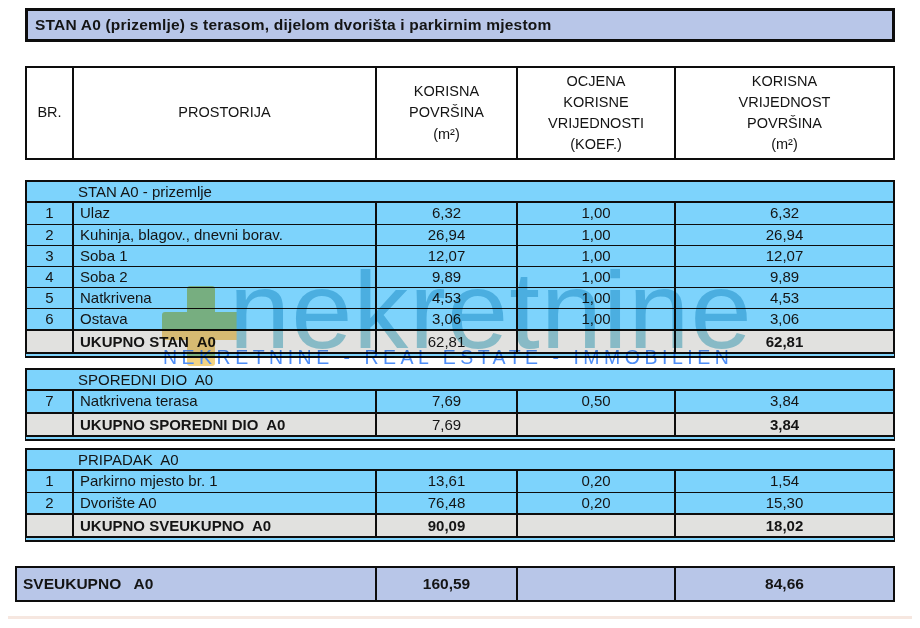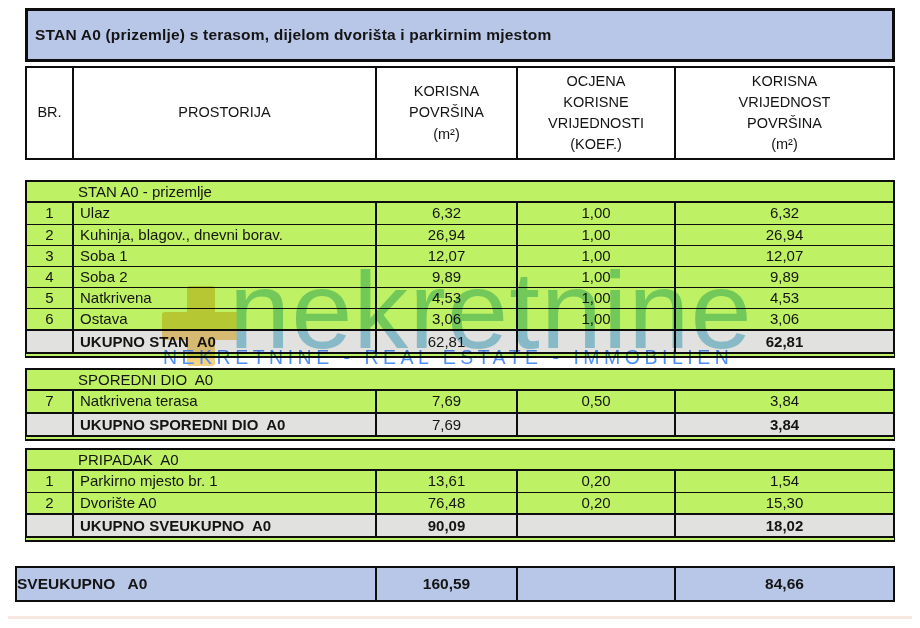--- a/index.html
+++ b/index.html
@@ -10,21 +10,21 @@
     height: 628px;
     background: #ffffff;
     overflow: hidden;
     font-family: "Liberation Sans", "DejaVu Sans", sans-serif;
     color: #141414;
   }
   
   .title-bar {
     position: absolute;
     left: 25px; top: 8px;
-    width: 870px; height: 54px;
+    width: 870px; height: 34px;
     background: #b8c6e8;
     border: 3px solid #0d0d0d;
     display: flex;
     align-items: center;
     padding-left: 7px;
     font-weight: bold;
     font-size: 15.5px;
     letter-spacing: 0.2px;
   }
   
@@ -53,21 +53,21 @@
   }
   
   .sections {
     position: absolute;
     left: 25px; top: 180px;
     width: 870px;
   }
   .section {
     border: 2px solid #0d0d0d;
     border-bottom: 6px double #0d0d0d;
-    background: #bef264;
+    background: #7dd3fc;
   }
   .section-1 { margin-bottom: 10px; }
   .section-2 { margin-bottom: 7px; }
   .sec-heading {
     height: 21px;
     line-height: 20px;
     padding-left: 51px;
     font-size: 15px;
     border-bottom: 2px solid #0d0d0d;
     white-space: pre;
@@ -91,21 +91,21 @@
     left: 15px; top: 566px;
     width: 880px; height: 36px;
     background: #b8c6e8;
     border: 2.5px solid #0d0d0d;
     display: grid;
     grid-template-columns: 358px 141px 158px 1fr;
     font-weight: bold;
     font-size: 15.5px;
   }
   .grand-total .cell { display:flex; align-items:center; }
-  .grand-total .label { white-space: pre; }
+  .grand-total .label { padding-left: 6px; white-space: pre; }
   .grand-total .num { justify-content: center; }
   
   .watermark {
     position: absolute;
     left: 0; top: 0; width: 920px; height: 628px;
     pointer-events: none;
     mix-blend-mode: multiply;
     opacity: 0.9;
     z-index: 5;
   }

